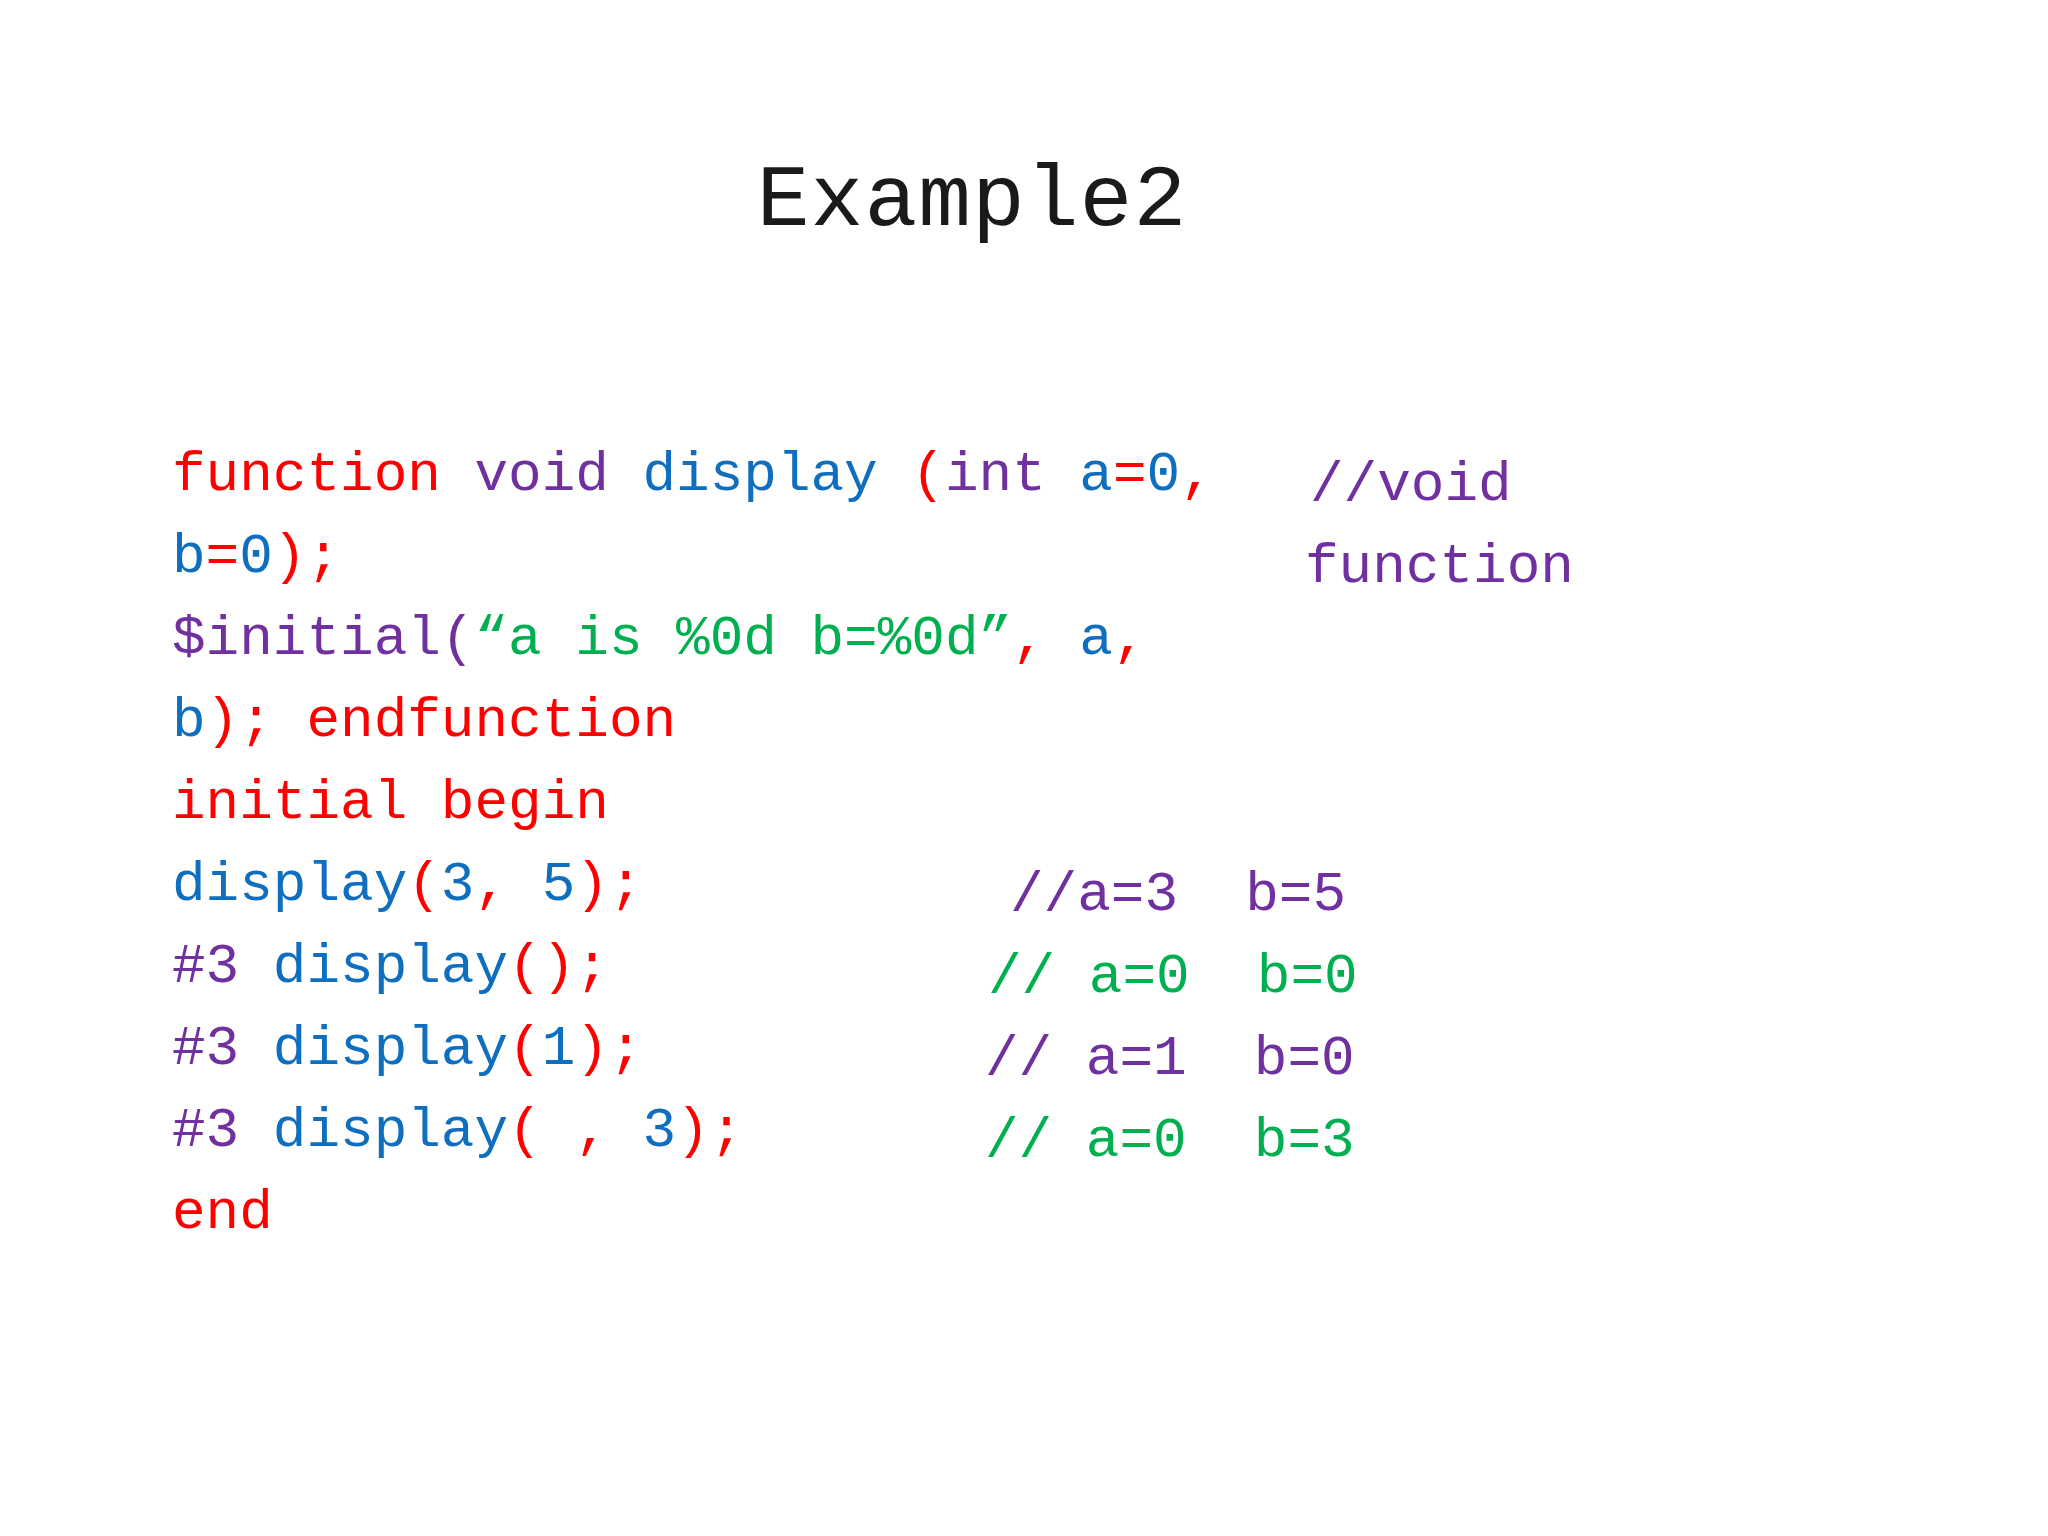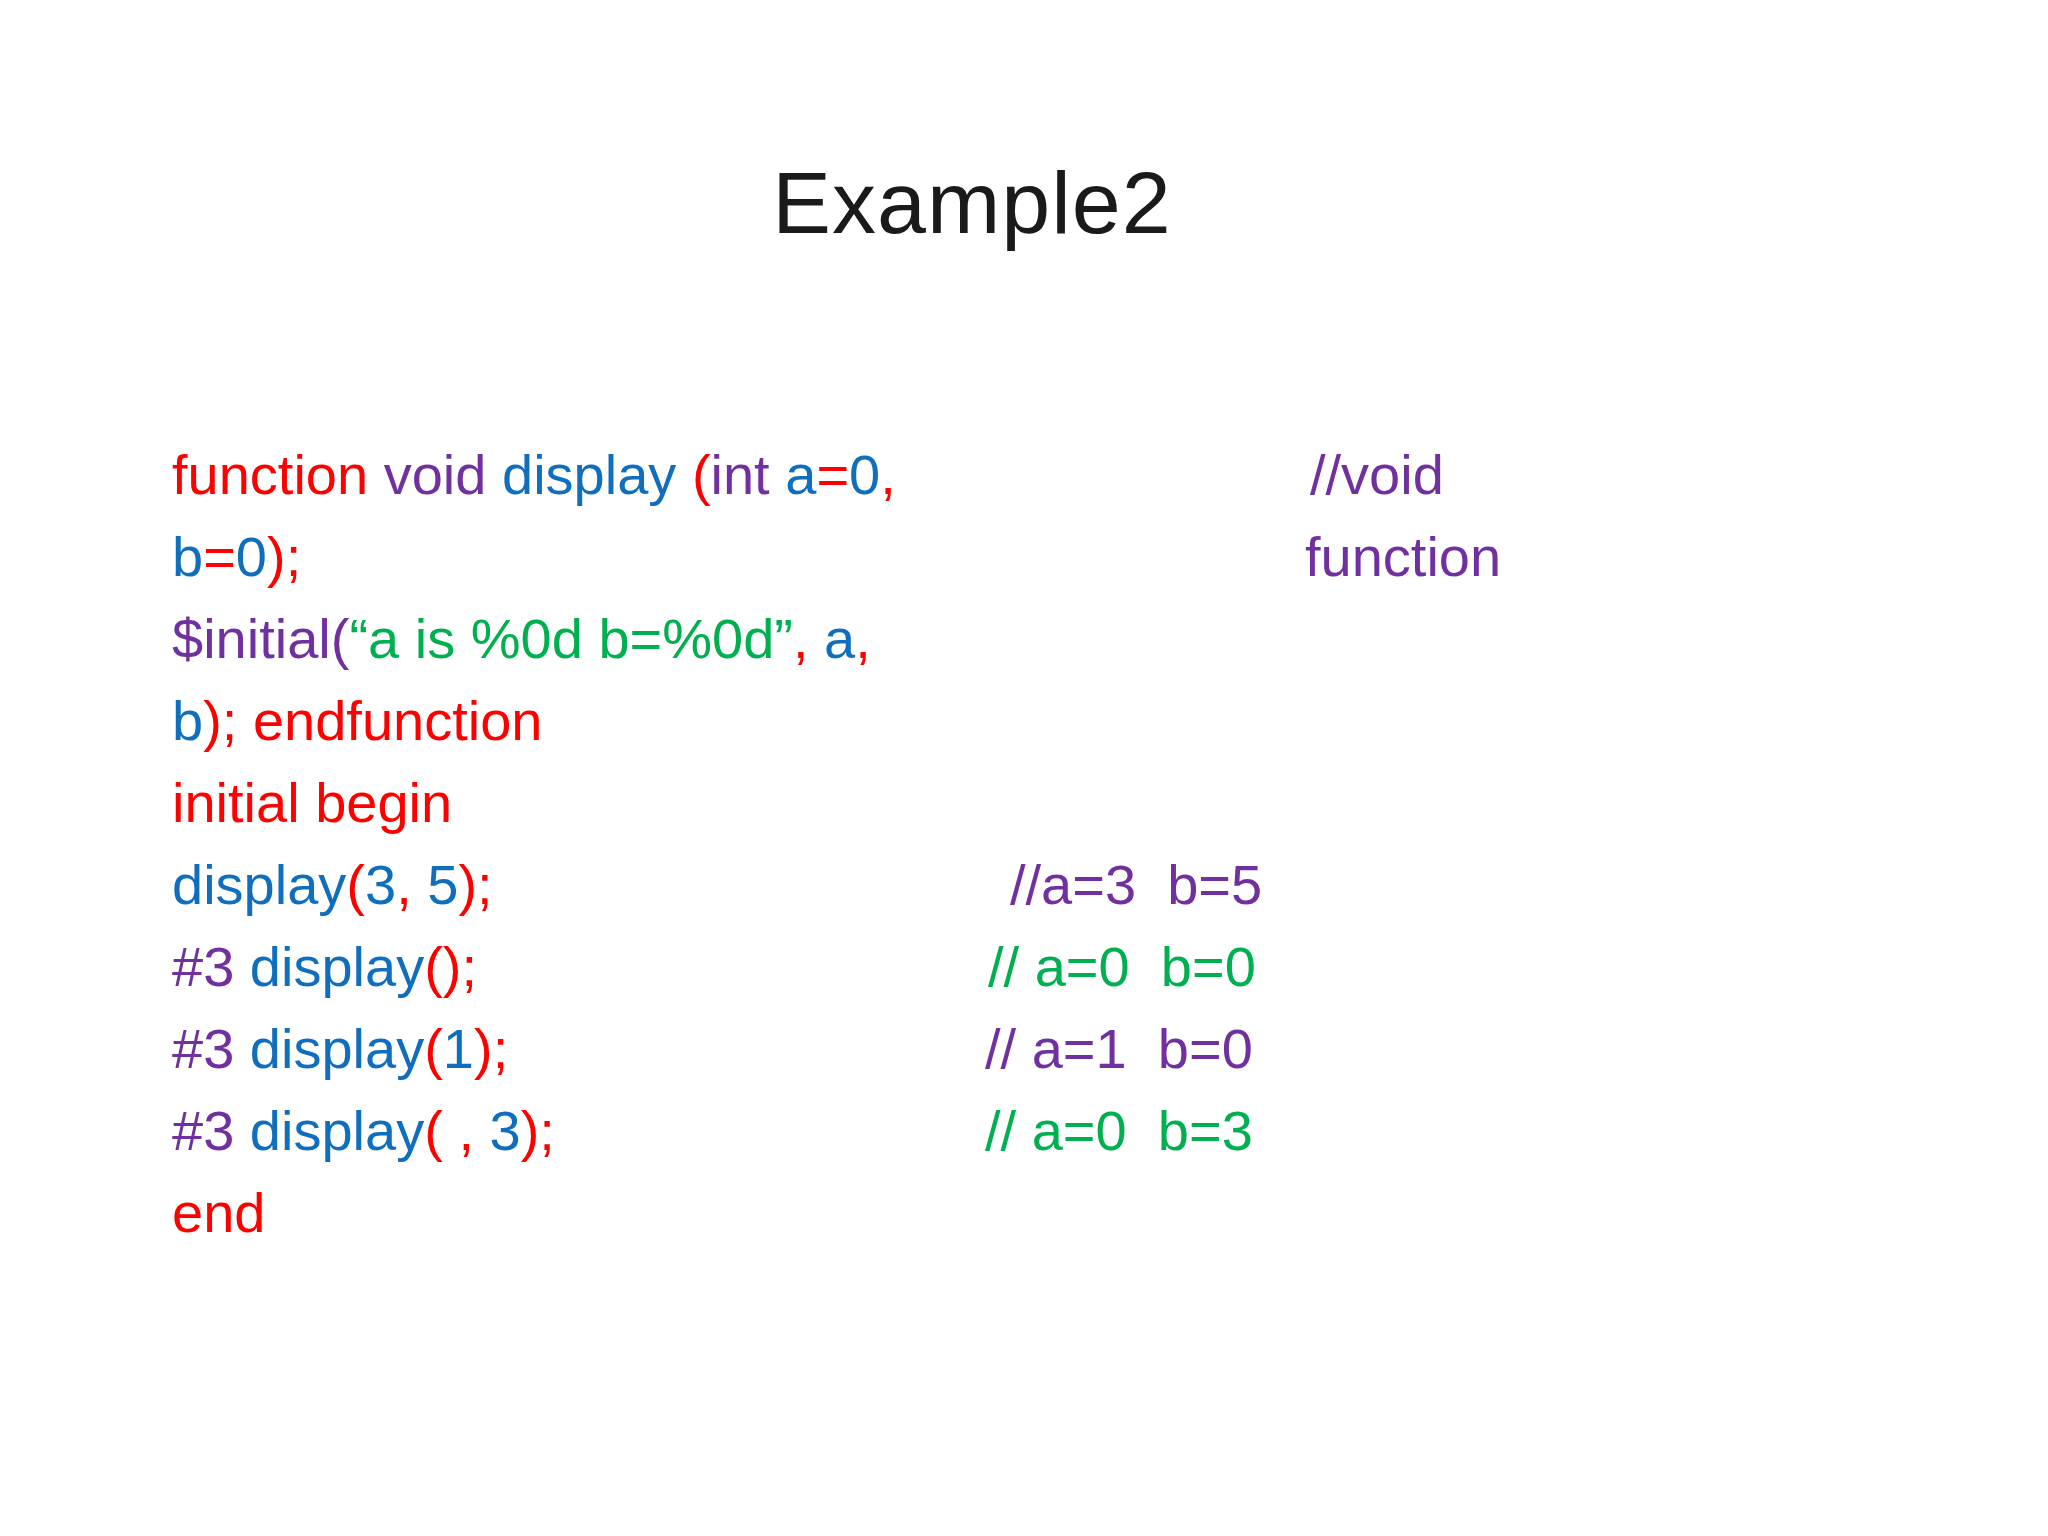--- a/index.html
+++ b/index.html
@@ -6,21 +6,21 @@
     margin: 0;
     padding: 0;
     background: #ffffff;
   }
   .slide {
     position: relative;
     width: 2048px;
     height: 1361px;
     background: var(--bg, #ffffff);
     overflow: hidden;
-    font-family: Liberation Sans, sans-serif;
+    font-family: Liberation Mono, monospace;
   }
   .slide-title {
     position: absolute;
     top: 152px;
     left: 0;
     right: 104px; 
     margin: 0;
     text-align: center;
     font-size: 88px;
     font-weight: 400;
@@ -40,21 +40,21 @@
     position: relative;
     height: 82px;
     white-space: pre;
   }
   .tk-red    { color: var(--red,    #ff0000); }
   .tk-blue   { color: var(--blue,   #0f6ebe); }
   .tk-purple { color: var(--purple, #7030a0); }
   .tk-green  { color: var(--green,  #00b050); text-align: right; }
   .line-comment {
     position: absolute;
-    top: 0;
+    top: 10px;
     white-space: pre;
   }
   
   .cl-0 { left: 1138px; }
   .cl-1 { left: 1133px; }
   .cl-5 { left: 838px; }
   .cl-6 { left: 816px; }
   .cl-7 { left: 813px; }
   .cl-8 { left: 813px; }
 </style>

